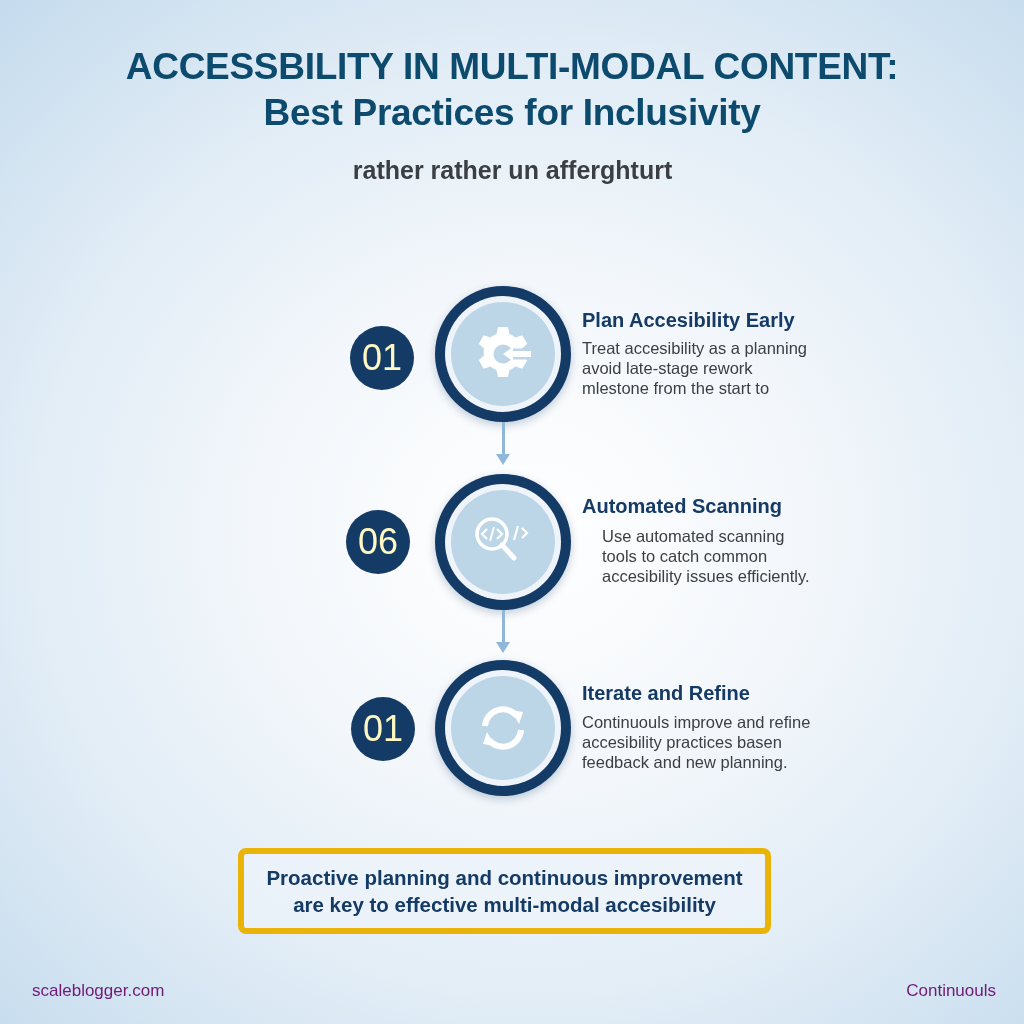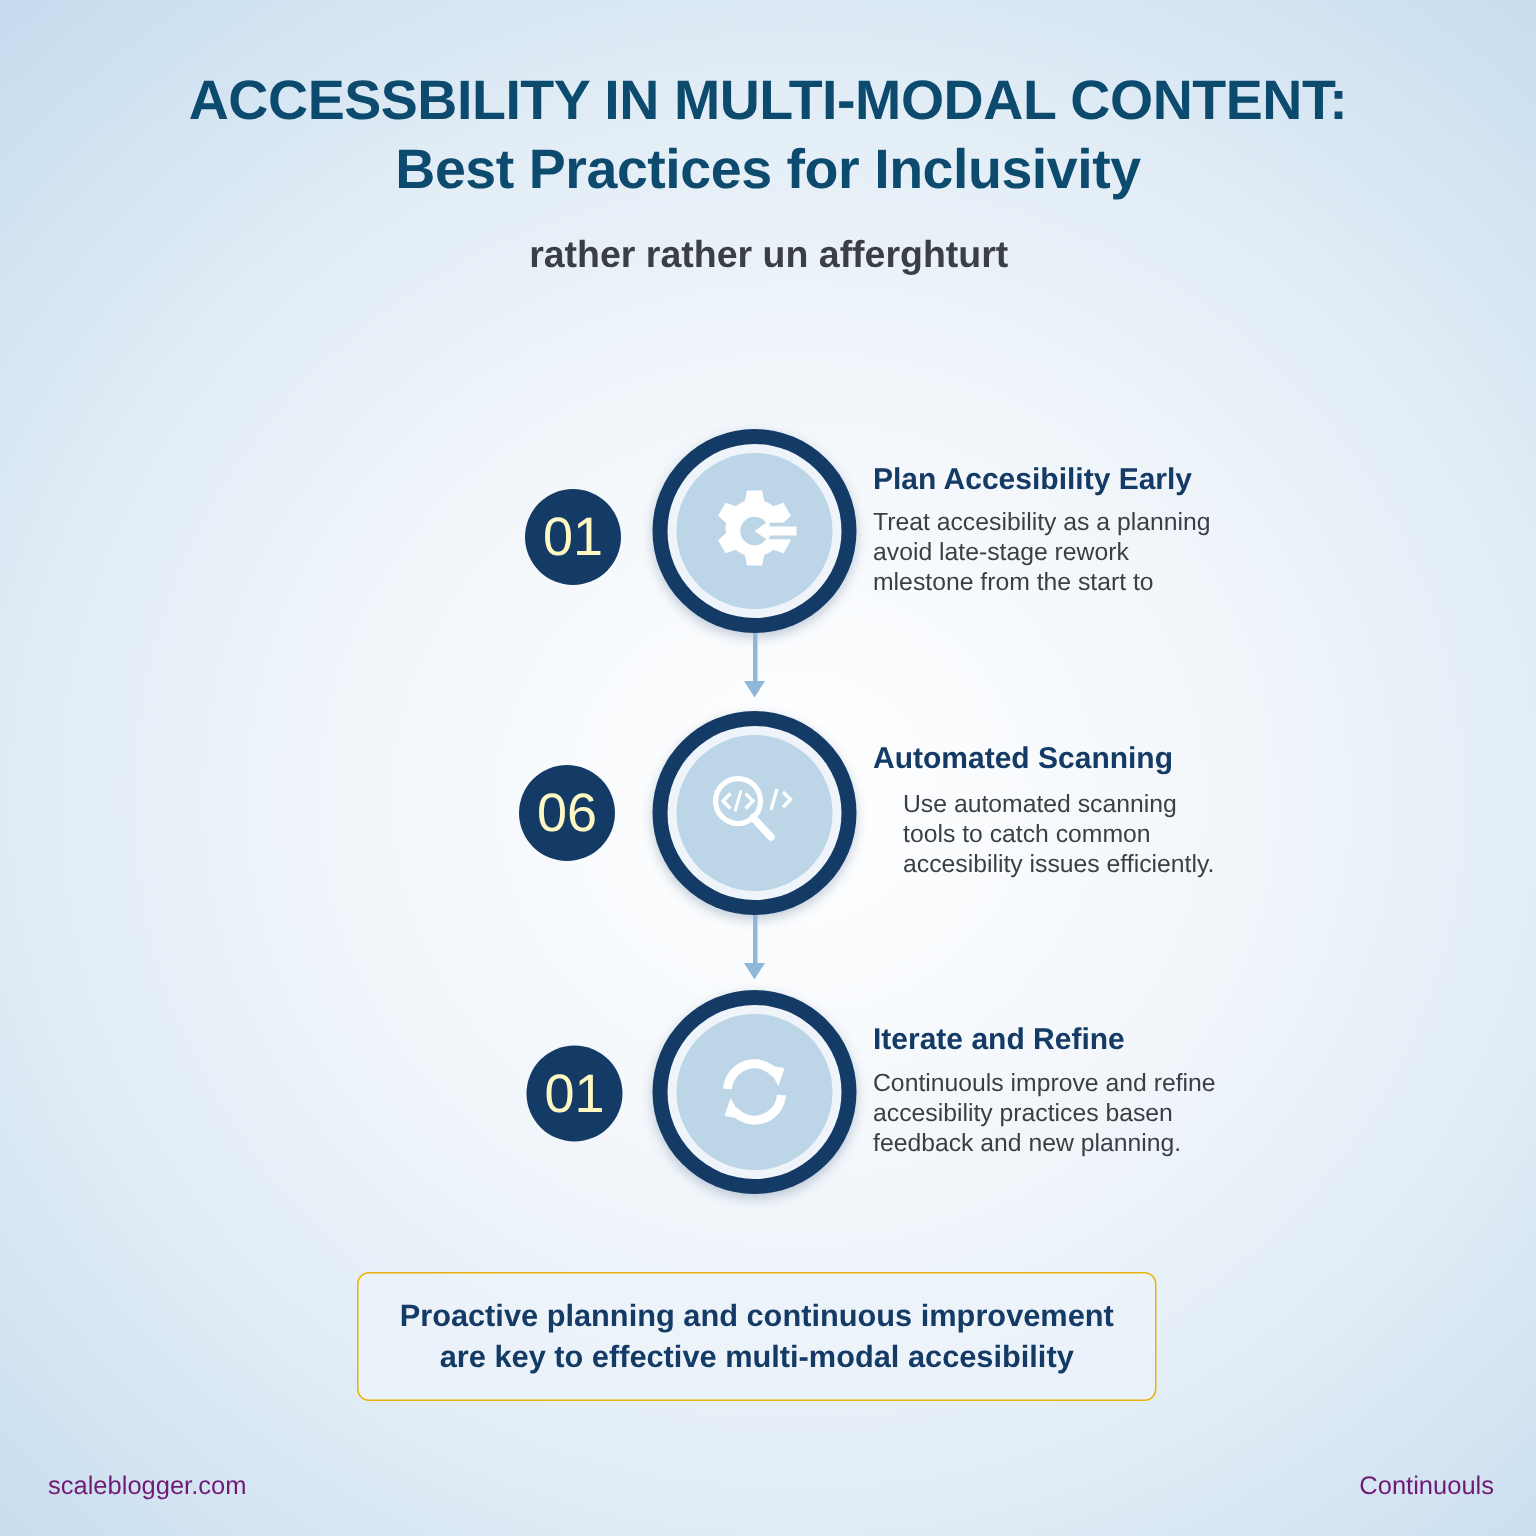--- a/index.html
+++ b/index.html
@@ -50,21 +50,21 @@
     .connector {
       position: absolute; left: 502px; width: 3px; background: #8fb7d9;
     }
     .arrow-head {
       position: absolute; left: 496px; width: 0; height: 0;
       border-left: 7.5px solid transparent; border-right: 7.5px solid transparent;
       border-top: 11px solid #8fb7d9;
     }
     .summary-box {
       position: absolute; left: 238px; top: 848px; width: 533px; height: 86px;
-      border: 1px solid #eab308; border-radius: 8px;
+      border: 6px solid #eab308; border-radius: 8px;
       background: rgba(236,243,250,0.75);
       display: flex; align-items: center; justify-content: center;
     }
     .summary-text {
       color: #143a66; font-weight: bold; font-size: 20.5px; line-height: 27px;
       text-align: center;
     }
     .footer-left, .footer-right {
       position: absolute; top: 981px; color: #701a75; font-size: 17px;
     }

